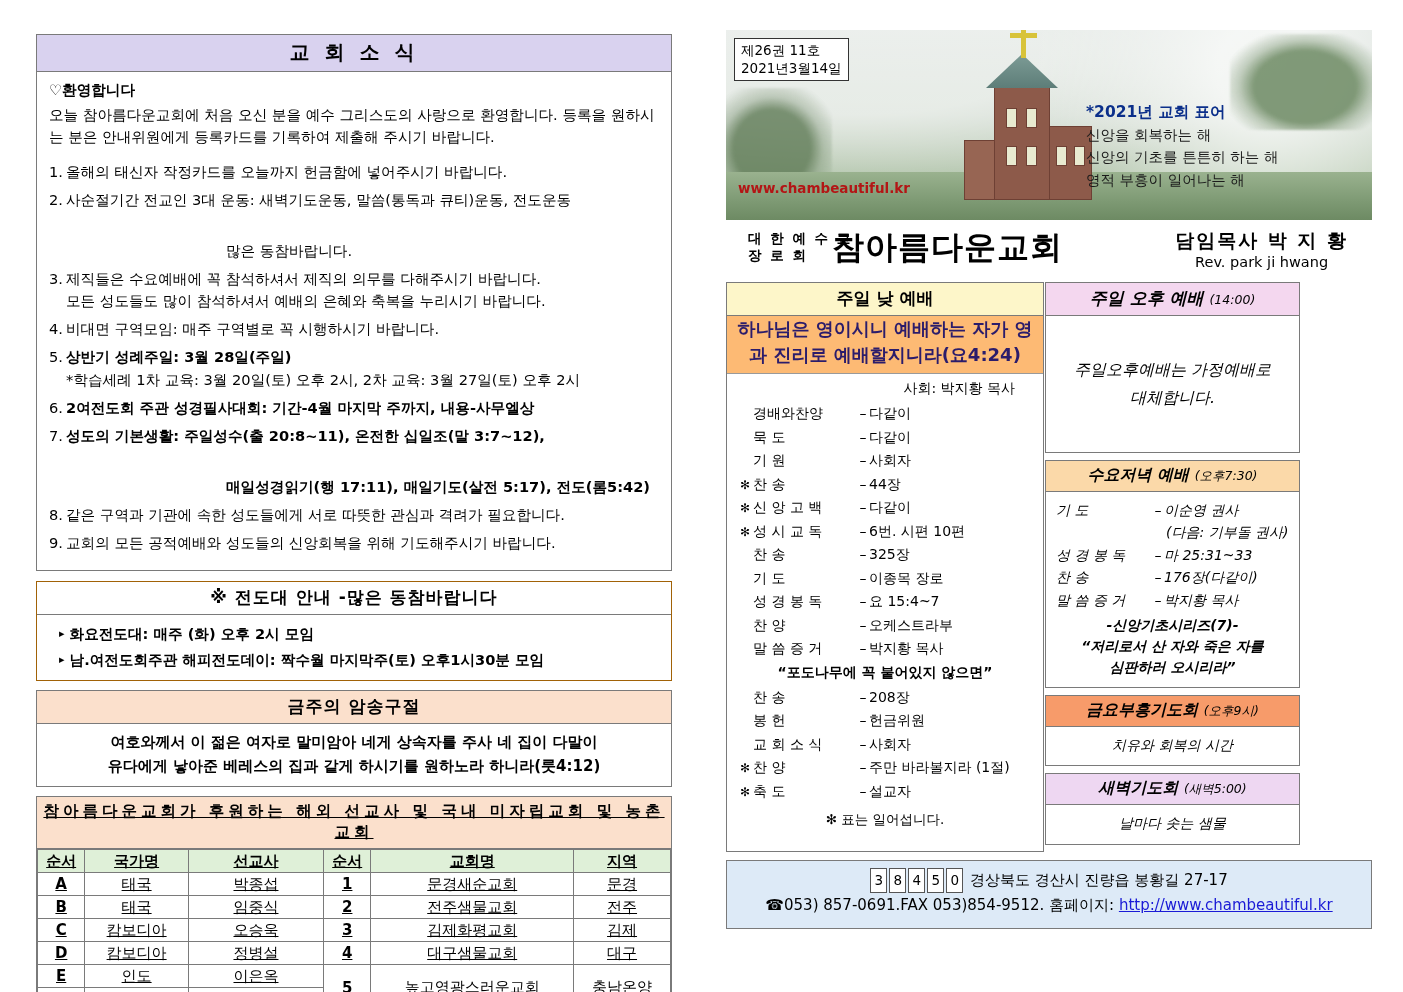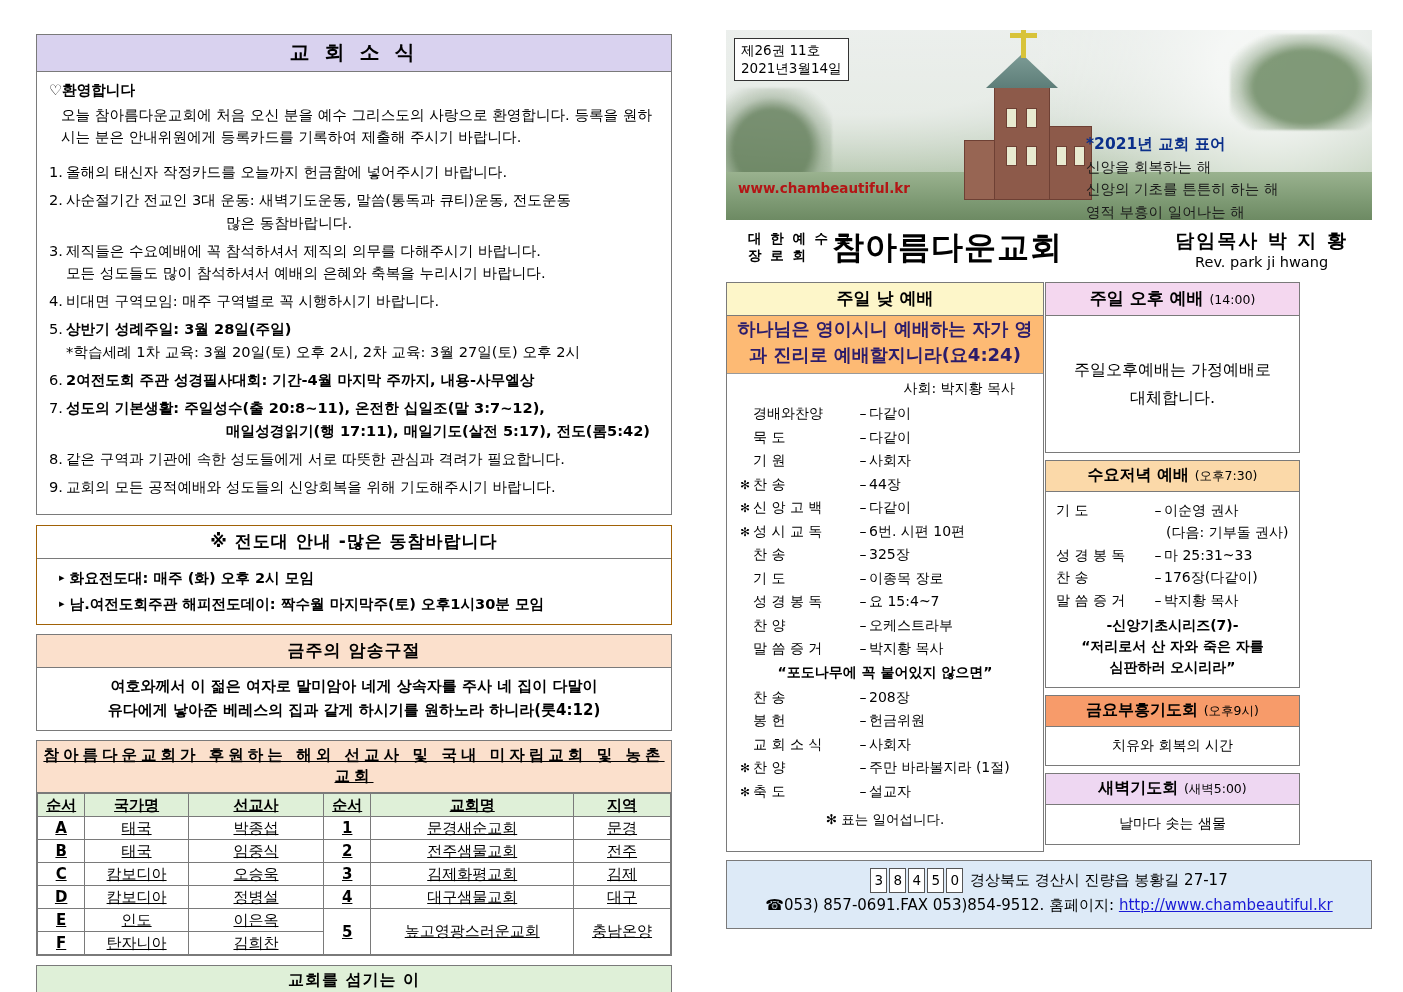--- a/index.html
+++ b/index.html
@@ -21,27 +21,27 @@
   .bar-title {
     text-align:center; font-weight:bold; font-size:20px;
     letter-spacing:4px; padding:4px 0 5px;
   }
 
   
   .news-box { border:1px solid #7a7a7a; }
   .news-head { background:#d9d2ef; border-bottom:1px solid #7a7a7a; }
   .news-body { padding:7px 10px 10px 12px; font-size:14.6px; line-height:1.55; }
   .welcome-head { font-weight:bold; margin-bottom:2px; }
-  .welcome-text { margin-bottom:12px;margin-left:12px; }
+  .welcome-text { margin-bottom:12px; }
   .nlist { }
   .nitem { display:flex; margin-bottom:5.5px; }
   .nitem .num { width:17px; flex:none; }
   .nitem .txt { flex:1; }
   .sub { padding-left:17px; }
-  .ind-right { text-align:left; padding-left:160px; }
+  .ind-right { text-align:left; padding-left:160px;margin-top:28px; }
   .b { font-weight:bold; }
 
   
   .evan-box { margin-top:10px; border:1px solid #a16207; }
   .evan-head { background:#ffffff; border-bottom:1px solid #7a7a7a; font-size:17px; letter-spacing:1px;}
   .evan-body { padding:6px 10px 8px 22px; font-size:14.6px; line-height:1.75; }
   .tri { font-size:11px; vertical-align:2px; margin-right:5px;}
 
   
   .verse-box { margin-top:9px; border:1px solid #7a7a7a; }
@@ -93,34 +93,34 @@
   .church .win { position:absolute; width:11px; height:20px; background:#e8ead0; border:1px solid #6e4034;}
   .church .body2 { position:absolute; left:84px; bottom:0; width:44px; height:74px; background:#8d5a4a; border:1px solid #6e4034;}
   .church .body3 { position:absolute; left:0px; bottom:0; width:32px; height:60px; background:#976553; border:1px solid #6e4034;}
   .vol {
     position:absolute; left:8px; top:8px; font-size:13.5px; line-height:1.35;
     background:#ffffff; border:1px solid #333; padding:2px 6px 3px; font-weight:normal;
   }
   .vol div { white-space:nowrap; }
   .url { position:absolute; left:12px; bottom:24px; color:#b31515; font-size:13.5px; font-weight:bold;}
   .slogan { position:absolute; right:16px; top:70px; width:270px; font-size:14.5px; line-height:1.55; color:#1b1b1b;}
-  .slogan .s0 { color:#0b2f8a; font-weight:bold; font-size:15.5px;margin-top:32px; }
+  .slogan .s0 { color:#0b2f8a; font-weight:bold; font-size:15.5px; }
 
   
   .namerow { position:relative; height:56px; margin-top:6px; }
   .denom { position:absolute; left:22px; top:4px; font-size:13.5px; line-height:1.25; letter-spacing:2px; font-weight:bold;}
   .cname { position:absolute; left:106px; top:0px; font-size:32px; font-weight:bold; letter-spacing:1px; }
   .pastor { position:absolute; right:24px; top:2px; text-align:center; }
   .pastor .p1 { font-size:19px; font-weight:bold; letter-spacing:2px;}
   .pastor .p2 { font-size:14.5px; }
 
   
   .services { display:flex; gap:1px; }
   .svc-main { width:318px; border:1px solid #7a7a7a; }
-  .svc-side { width:255px; }
+  .svc-side { width:255px;font-style:italic; }
   .svc-head { text-align:center; font-weight:bold; padding:4px 0 5px; border-bottom:1px solid #7a7a7a; }
   .h-yellow { background:#fdf6c9; font-size:17px; }
   .h-pink { background:#f4d7ef; font-size:17px; }
   .h-orange { background:#fbd9a9; font-size:16px; }
   .h-salmon { background:#f79b6a; font-size:16px; }
   .h-lilac { background:#eed7f2; font-size:16px; }
   .small { font-size:12.5px; font-weight:normal; }
   .verse-blue { background:#fdba74; color:#2b1c6b; font-weight:bold; text-align:center;
     font-size:18px; line-height:1.45; padding:0 6px 5px; border-bottom:1px solid #9a9a9a;}
   .ord { padding:6px 10px 8px; font-size:14px; }

